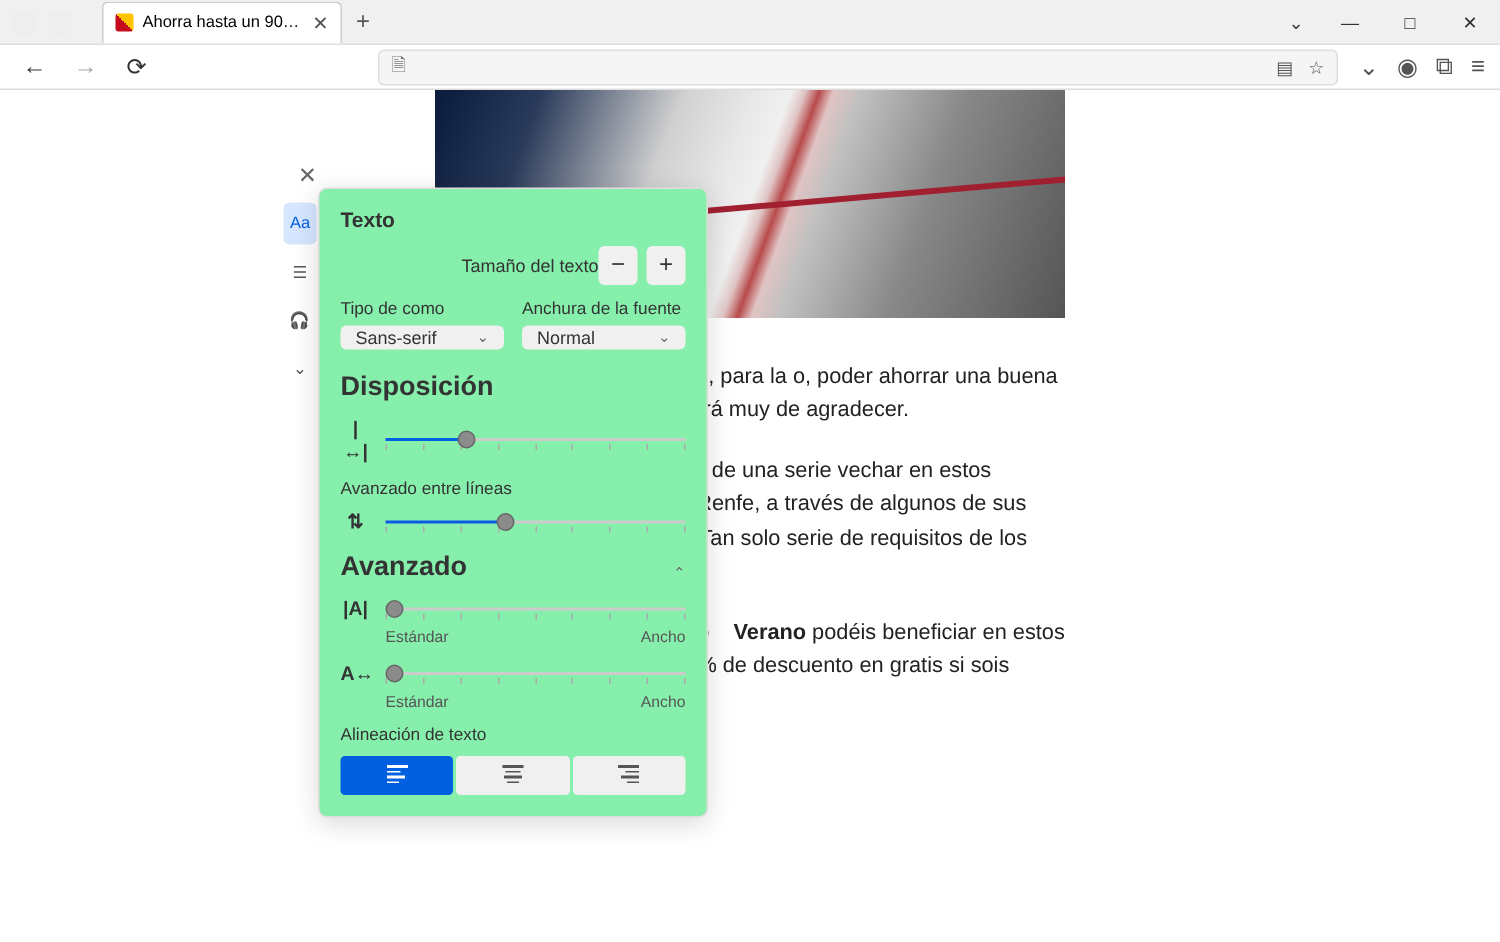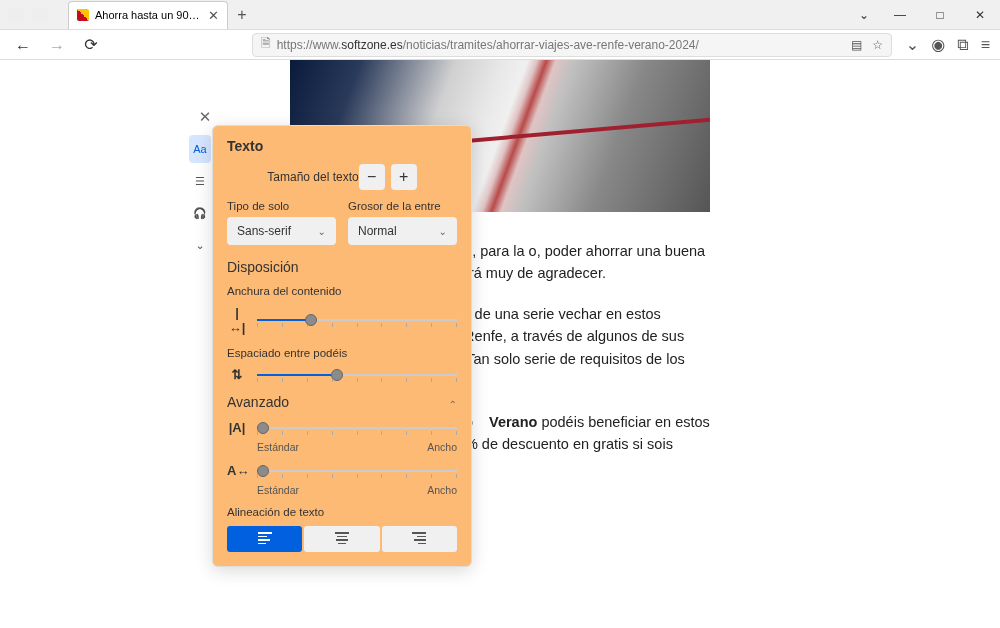--- a/index.html
+++ b/index.html
@@ -36,32 +36,32 @@
 .article-text p { margin-bottom: 18px; }
 .article-text strong { font-weight: 700; margin-left: 12px; }
 
 
 .reader-close { position: absolute; top: 48px; left: 196px; width: 18px; height: 18px; color: #666; cursor: pointer; display: flex; align-items: center; justify-content: center; font-size: 15px; }
 .reader-tabs { position: absolute; top: 75px; left: 189px; width: 24px; display: flex; flex-direction: column; gap: 4px; }
 .reader-tab { width: 22px; height: 28px; display: flex; align-items: center; justify-content: center; border-radius: 4px; font-size: 11px; color: #555; cursor: pointer; }
 .reader-tab.active { background: #d6e6ff; color: #0060df; }
 
 
-.panel { position: absolute; top: 65px; left: 212px; width: 260px; background: #fdba74; border: 1px solid #ddd; border-radius: 6px; box-shadow: 0 4px 18px rgba(0,0,0,0.15); padding: 12px 14px 14px; font-size: 12px; color: #333; }
+.panel { position: absolute; top: 65px; left: 212px; width: 260px; background: #86efac; border: 1px solid #ddd; border-radius: 6px; box-shadow: 0 4px 18px rgba(0,0,0,0.15); padding: 12px 14px 14px; font-size: 12px; color: #333; }
 .panel h3 { font-size: 14px; font-weight: 700; margin-bottom: 10px; }
-.row { display: flex; align-items: center; justify-content: center; margin-bottom: 10px; }
+.row { display: flex; align-items: center; justify-content: flex-end; margin-bottom: 10px; }
 .row-label { font-size: 12px; color: #333; }
 .pm-group { display: flex; gap: 6px; }
 .pm-btn { width: 26px; height: 26px; background: #f0f0f0; border: none; border-radius: 4px; font-size: 16px; color: #333; cursor: pointer; display: flex; align-items: center; justify-content: center; }
 .two-col { display: flex; gap: 12px; margin-bottom: 14px; }
 .col { flex: 1; }
 .col-label { font-size: 11.5px; margin-bottom: 5px; color: #333; }
-.select { height: 28px; background: #f0f0f0; border-radius: 4px; display: flex; align-items: center; justify-content: space-between; padding: 0 10px; font-size: 12px; cursor: pointer; }
+.select { height: 16px; background: #f0f0f0; border-radius: 4px; display: flex; align-items: center; justify-content: space-between; padding: 0 10px; font-size: 12px; cursor: pointer; }
 .chev { font-size: 10px; color: #666; }
-.section-h { font-size: 14px; font-weight: 400; margin: 8px 0 10px; }
+.section-h { font-size: 18px; font-weight: 700; margin: 8px 0 10px; }
 .field-label { font-size: 11.5px; color: #333; margin-bottom: 8px; }
 .slider-row { display: flex; align-items: center; gap: 10px; margin-bottom: 12px; }
 .slider-icon { width: 20px; font-size: 13px; text-align: center; color: #333; font-weight: 700; }
 .slider { position: relative; flex: 1; height: 14px; }
 .track { position: absolute; top: 6px; left: 0; right: 0; height: 2px; background: #ccc; }
 .track-fill { position: absolute; top: 6px; left: 0; height: 2px; background: #0060df; }
 .thumb { position: absolute; top: 1px; width: 12px; height: 12px; background: #8b8b8b; border: 1px solid #666; border-radius: 50%; transform: translateX(-50%); cursor: pointer; }
 .ticks { position: absolute; top: 10px; left: 0; right: 0; display: flex; justify-content: space-between; }
 .tick { width: 1px; height: 4px; background: #aaa; }
 .slider-sublabels { display: flex; justify-content: space-between; font-size: 10.5px; color: #555; padding-left: 30px; margin-top: -6px; margin-bottom: 10px; }
@@ -95,21 +95,20 @@
     <div class="win-btn">✕</div>
   </div>
 </div>
 
 <div class="toolbar">
   <div class="nav-btn">←</div>
   <div class="nav-btn disabled">→</div>
   <div class="nav-btn">⟳</div>
   <div class="urlbar">
     <span>🗎</span>
-    <span><span>https://www.</span><span class="domain">softzone.es</span><span>/noticias/tramites/ahorrar-viajes-ave-renfe-verano-2024/</span></span>
     <div class="urlbar-icons">
       <span>▤</span>
       <span>☆</span>
     </div>
   </div>
   <div class="toolbar-right">
     <span>⌄</span>
     <span>◉</span>
     <span>⧉</span>
     <span>≡</span>
@@ -138,59 +137,58 @@
     <div class="row">
       <span class="row-label">Tamaño del texto</span>
       <div class="pm-group">
         <button class="pm-btn">−</button>
         <button class="pm-btn">+</button>
       </div>
     </div>
 
     <div class="two-col">
       <div class="col">
-        <div class="col-label">Tipo de solo</div>
+        <div class="col-label">Tipo de como</div>
         <div class="select">
           <span>Sans-serif</span>
           <span class="chev">⌄</span>
         </div>
       </div>
       <div class="col">
-        <div class="col-label">Grosor de la entre</div>
+        <div class="col-label">Anchura de la fuente</div>
         <div class="select">
           <span>Normal</span>
           <span class="chev">⌄</span>
         </div>
       </div>
     </div>
 
     <div class="section-h">Disposición</div>
 
-    <div class="field-label">Anchura del contenido</div>
     <div class="slider-row">
       <span class="slider-icon">|↔|</span>
       <div class="slider">
         <div class="track"></div>
         <div class="track-fill" style="width:27%"></div>
         <div class="ticks">
             <span class="tick"></span>
             <span class="tick"></span>
             <span class="tick"></span>
             <span class="tick"></span>
             <span class="tick"></span>
             <span class="tick"></span>
             <span class="tick"></span>
             <span class="tick"></span>
             <span class="tick"></span>
           </div>
         <div class="thumb" style="left:27%"></div>
       </div>
     </div>
 
-    <div class="field-label">Espaciado entre podéis</div>
+    <div class="field-label">Avanzado entre líneas</div>
     <div class="slider-row">
       <span class="slider-icon">⇅</span>
       <div class="slider">
         <div class="track"></div>
         <div class="track-fill" style="width:40%"></div>
         <div class="ticks">
             <span class="tick"></span>
             <span class="tick"></span>
             <span class="tick"></span>
             <span class="tick"></span>

